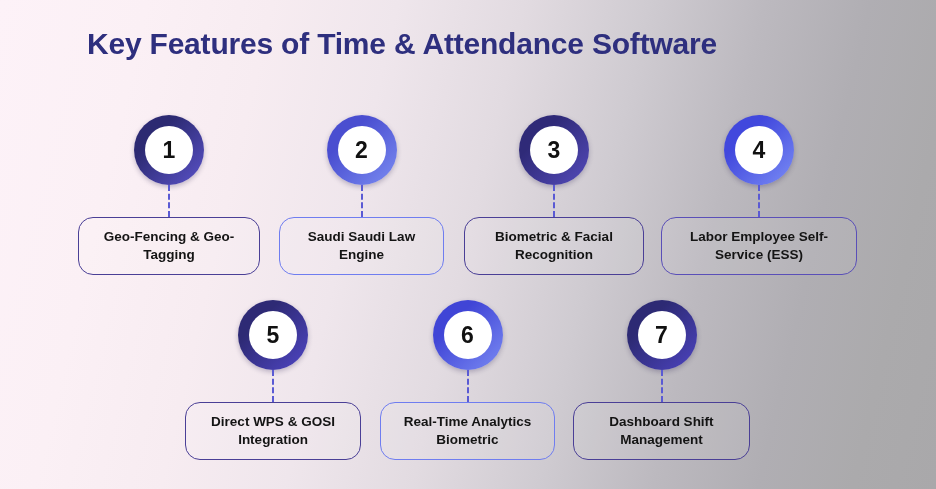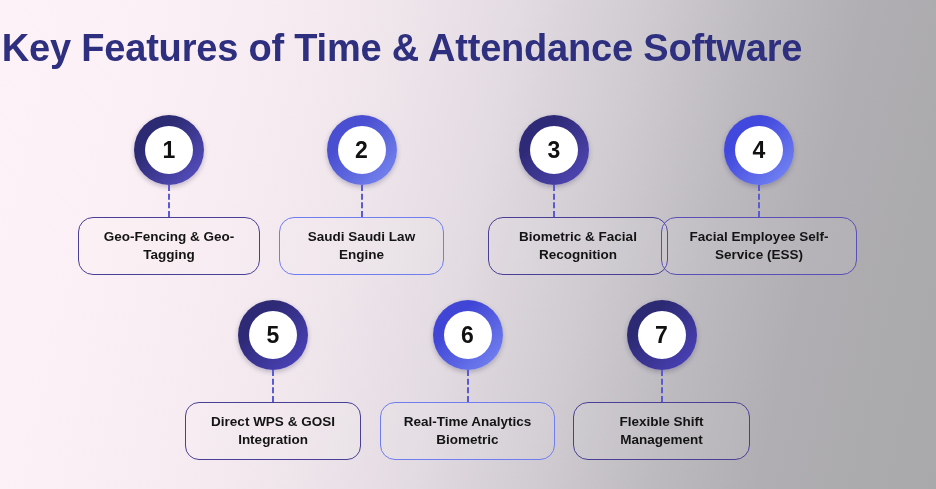--- a/index.html
+++ b/index.html
@@ -32,21 +32,21 @@
     overflow: hidden;
   }
 
   
   .title {
     position: absolute;
     left: 0;
     top: 27px;
     width: 804px;
     text-align: center;
-    font-size: 38px;
+    font-size: 30px;
     font-weight: bold;
     letter-spacing: -0.2px;
     color: #2e2f7e;
     white-space: nowrap;
   }
 
   
   .node {
     position: absolute;
   }
@@ -145,43 +145,43 @@
           <span>Saudi Saudi Law Engine</span>
         </div>
       </div>
       <div class="node" style="left: 464px; top: 115px; width: 180px;">
         <div class="circle-wrap">
           <div class="circle-ring" style="background: linear-gradient(135deg, rgb(47, 42, 120) 0%, rgb(47, 42, 120) 30%, rgb(84, 75, 187) 100%);">
             <div class="circle-inner">3</div>
           </div>
         </div>
         <div class="connector" style="border-left-color: rgb(90, 90, 212);"></div>
-        <div class="card" style="border-color: rgb(74, 63, 150); margin-left: 24px;">
+        <div class="card" style="border-color: rgb(74, 63, 150);">
           <span>Biometric &amp; Facial Recognition</span>
         </div>
       </div>
       <div class="node" style="left: 661px; top: 115px; width: 196px;">
         <div class="circle-wrap">
           <div class="circle-ring" style="background: linear-gradient(135deg, rgb(65, 72, 221) 0%, rgb(65, 72, 221) 30%, rgb(122, 140, 245) 100%);">
             <div class="circle-inner">4</div>
           </div>
         </div>
         <div class="connector" style="border-left-color: rgb(90, 90, 212);"></div>
         <div class="card" style="border-color: rgb(90, 79, 184);">
-          <span>Facial Employee Self-Service (ESS)</span>
+          <span>Labor Employee Self-Service (ESS)</span>
         </div>
       </div>
       <div class="node" style="left: 185px; top: 300px; width: 176px;">
         <div class="circle-wrap">
           <div class="circle-ring" style="background: linear-gradient(135deg, rgb(46, 42, 117) 0%, rgb(46, 42, 117) 30%, rgb(79, 70, 196) 100%);">
             <div class="circle-inner">5</div>
           </div>
         </div>
         <div class="connector" style="border-left-color: rgb(90, 90, 212);"></div>
-        <div class="card" style="border-color: rgb(74, 63, 150); border-radius: 14px;">
+        <div class="card" style="border-color: rgb(74, 63, 150);">
           <span>Direct WPS &amp; GOSI Integration</span>
         </div>
       </div>
       <div class="node" style="left: 380px; top: 300px; width: 175px;">
         <div class="circle-wrap">
           <div class="circle-ring" style="background: linear-gradient(135deg, rgb(64, 69, 214) 0%, rgb(64, 69, 214) 30%, rgb(122, 138, 243) 100%);">
             <div class="circle-inner">6</div>
           </div>
         </div>
         <div class="connector" style="border-left-color: rgb(90, 90, 212);"></div>
@@ -190,18 +190,18 @@
         </div>
       </div>
       <div class="node" style="left: 573px; top: 300px; width: 177px;">
         <div class="circle-wrap">
           <div class="circle-ring" style="background: linear-gradient(135deg, rgb(45, 42, 116) 0%, rgb(45, 42, 116) 30%, rgb(77, 68, 192) 100%);">
             <div class="circle-inner">7</div>
           </div>
         </div>
         <div class="connector" style="border-left-color: rgb(90, 90, 212);"></div>
         <div class="card" style="border-color: rgb(74, 63, 150);">
-          <span>Flexible Shift Management</span>
+          <span>Dashboard Shift Management</span>
         </div>
       </div>
     </div>
 
 </div>
 
 </body></html>

